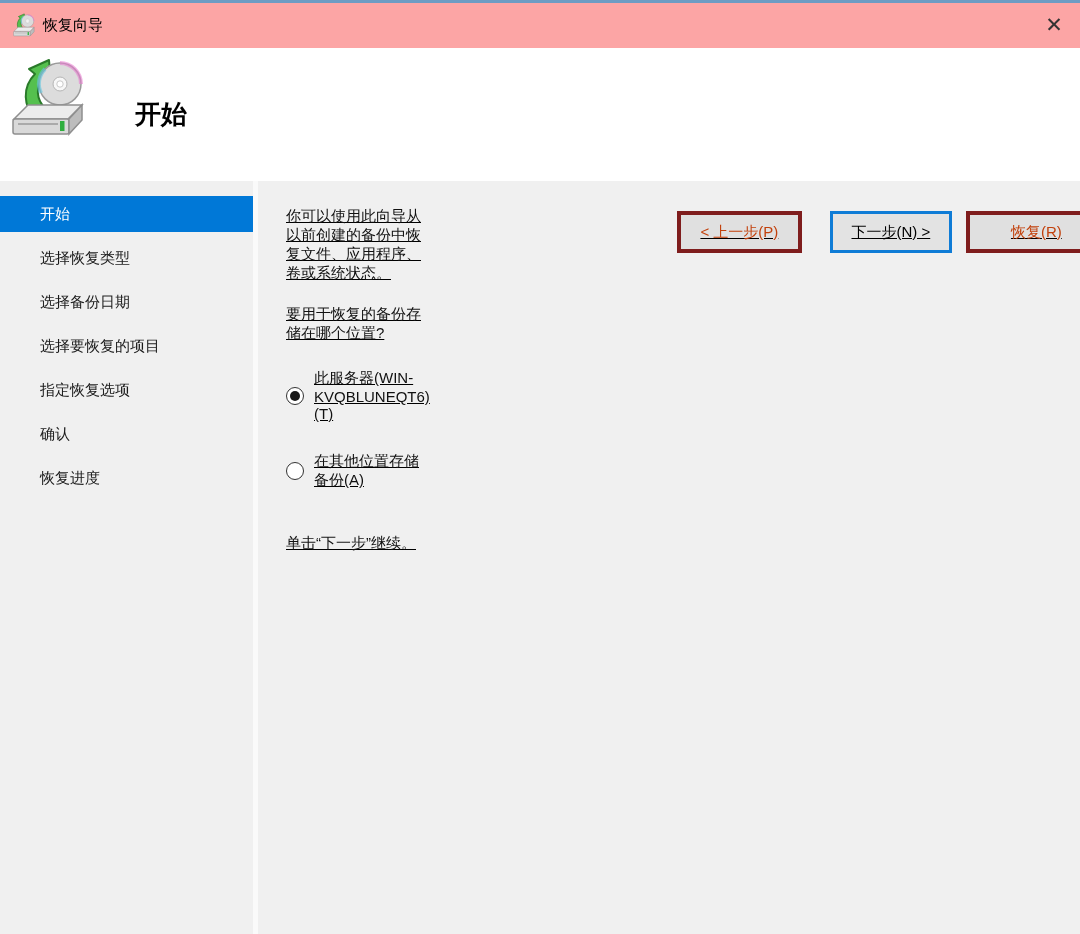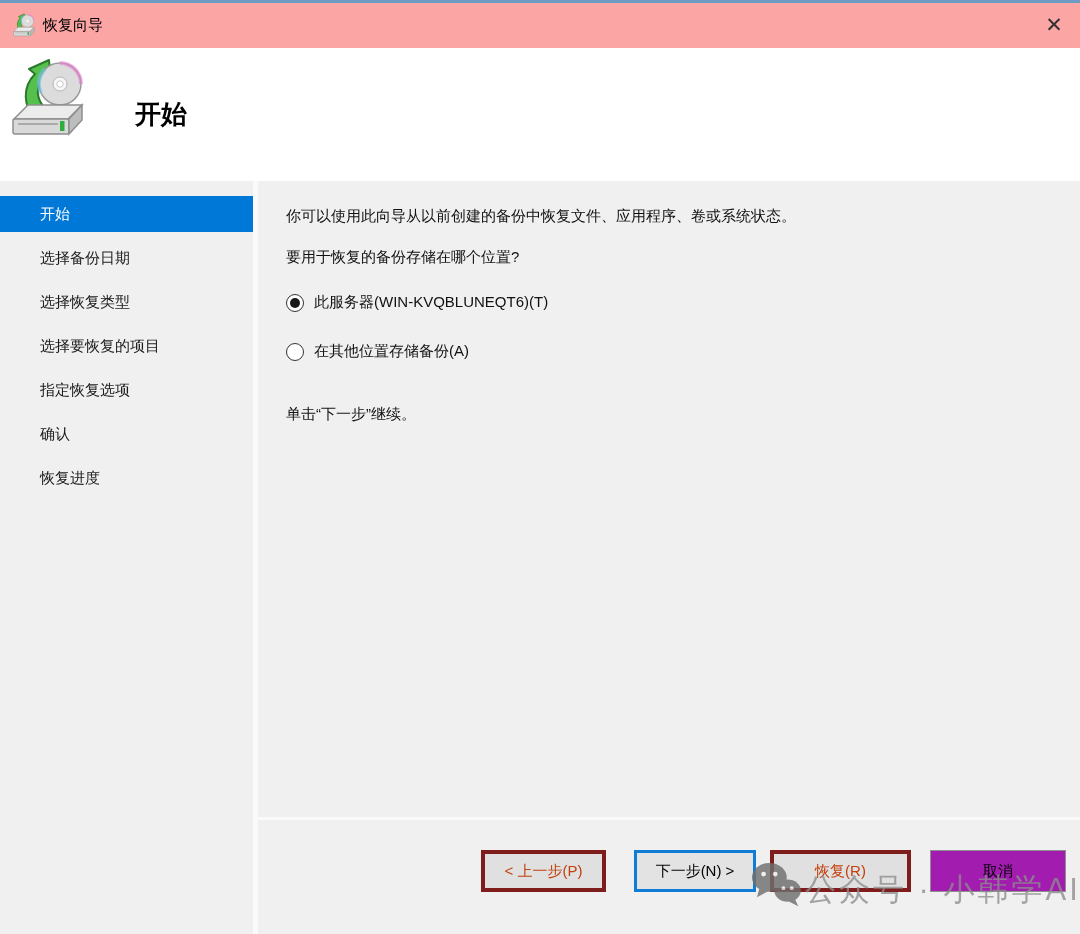--- a/index.html
+++ b/index.html
@@ -23,21 +23,21 @@
   .header{height:133px;background:#ffffff;position:relative;flex:none;}
   .header .big-icon{position:absolute;left:8px;top:8px;width:80px;height:86px;}
   .header .page-title{position:absolute;left:135px;top:49px;font-size:26px;font-weight:bold;color:#000;}
 
   
   .body{flex:1;display:flex;background:#f0f0f0;min-height:0;}
   .sidebar{width:253px;flex:none;padding-top:15px;}
   .side-item{height:36px;line-height:36px;padding-left:40px;margin-bottom:8px;font-size:15px;color:#1b1b1b;white-space:nowrap;}
   .side-item.selected{background:#0078d7;color:#ffffff;}
   .vsep{width:5px;background:#fafafa;flex:none;}
-  .main{flex:1;display:flex;flex-direction:column;min-width:0;}
+  .main{flex:1;display:flex;flex-direction:row;min-width:0;text-decoration:underline;}
   .content{flex:1;padding:26px 24px 0 28px;font-size:15px;color:#111;}
   .content p{margin:0;}
   .intro{margin-bottom:22px !important;}
   .question{margin-bottom:26px !important;}
   .radio-row{display:flex;align-items:center;margin-bottom:30px;}
   .radio{width:16px;height:16px;border-radius:50%;border:1px solid #333;background:#fff;position:relative;flex:none;margin-right:10px;}
   .radio.checked::after{content:"";position:absolute;left:3px;top:3px;right:3px;bottom:3px;border-radius:50%;background:#191919;}
   .note{margin-top:44px !important;}
   .hsep{height:3px;background:#fafafa;flex:none;}
 
@@ -104,22 +104,22 @@
   <div class="header">
     <svg class="big-icon" viewBox="0 0 80 84">
         <use href="#ico-recovery"></use>
       </svg>
     <div class="page-title">开始</div>
   </div>
 
   <div class="body">
     <div class="sidebar">
       <div class="side-item selected">开始</div>
+      <div class="side-item">选择恢复类型</div>
       <div class="side-item">选择备份日期</div>
-      <div class="side-item">选择恢复类型</div>
       <div class="side-item">选择要恢复的项目</div>
       <div class="side-item">指定恢复选项</div>
       <div class="side-item">确认</div>
       <div class="side-item">恢复进度</div>
     </div>
 
     <div class="vsep"></div>
 
     <div class="main">
       <div class="content">
@@ -143,19 +143,13 @@
 
       <div class="btnbar">
         <button class="btn btn-back disabled">&lt; 上一步(P)</button>
         <button class="btn btn-next">下一步(N) &gt;</button>
         <button class="btn btn-recover disabled">恢复(R)</button>
         <button class="btn btn-cancel">取消</button>
       </div>
     </div>
   </div>
 
-  <div class="watermark">
-    <svg class="wm-icon" viewBox="0 0 64 58">
-        <use href="#ico-wechat"></use>
-      </svg>
-    <span class="wm-text">公众号 · 小韩学AI</span>
-  </div>
 </div>
 
 </body></html>

